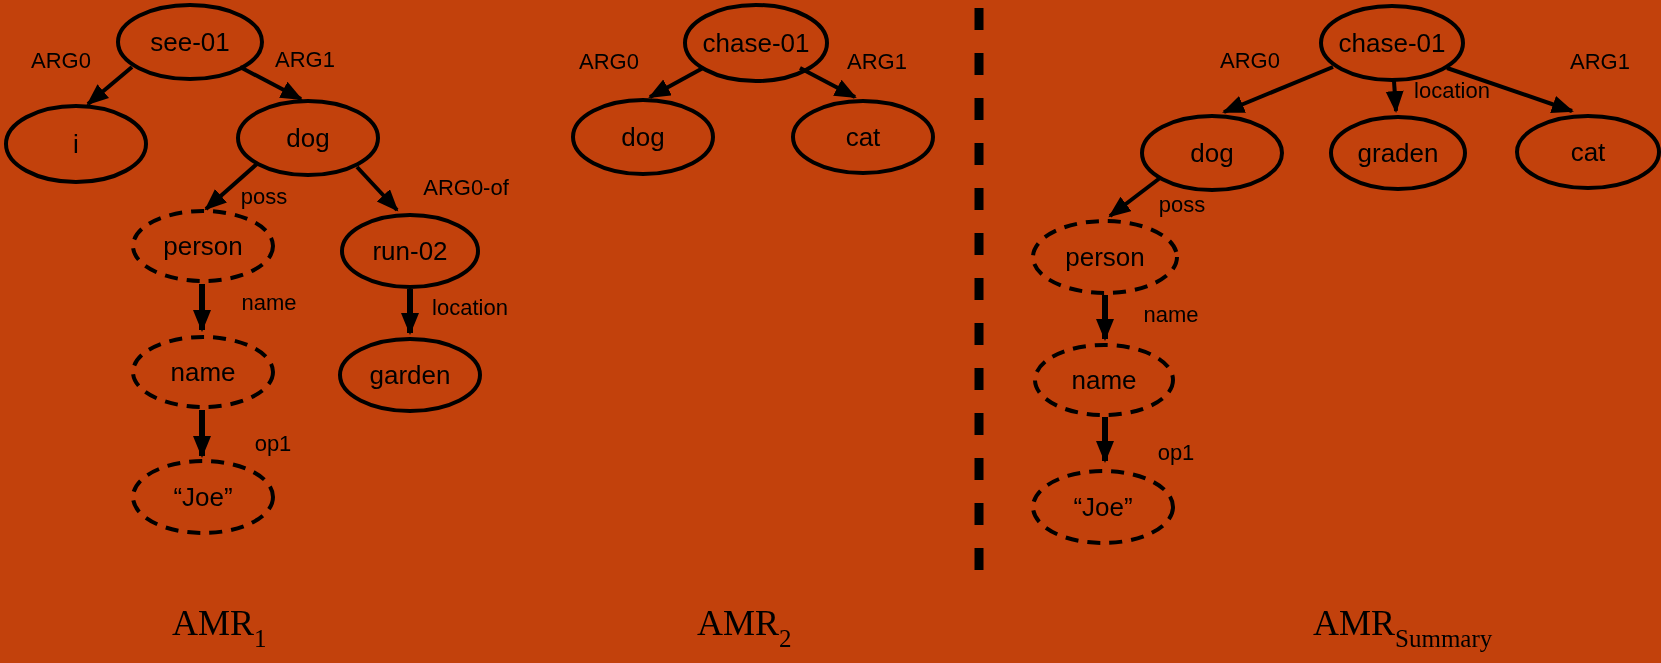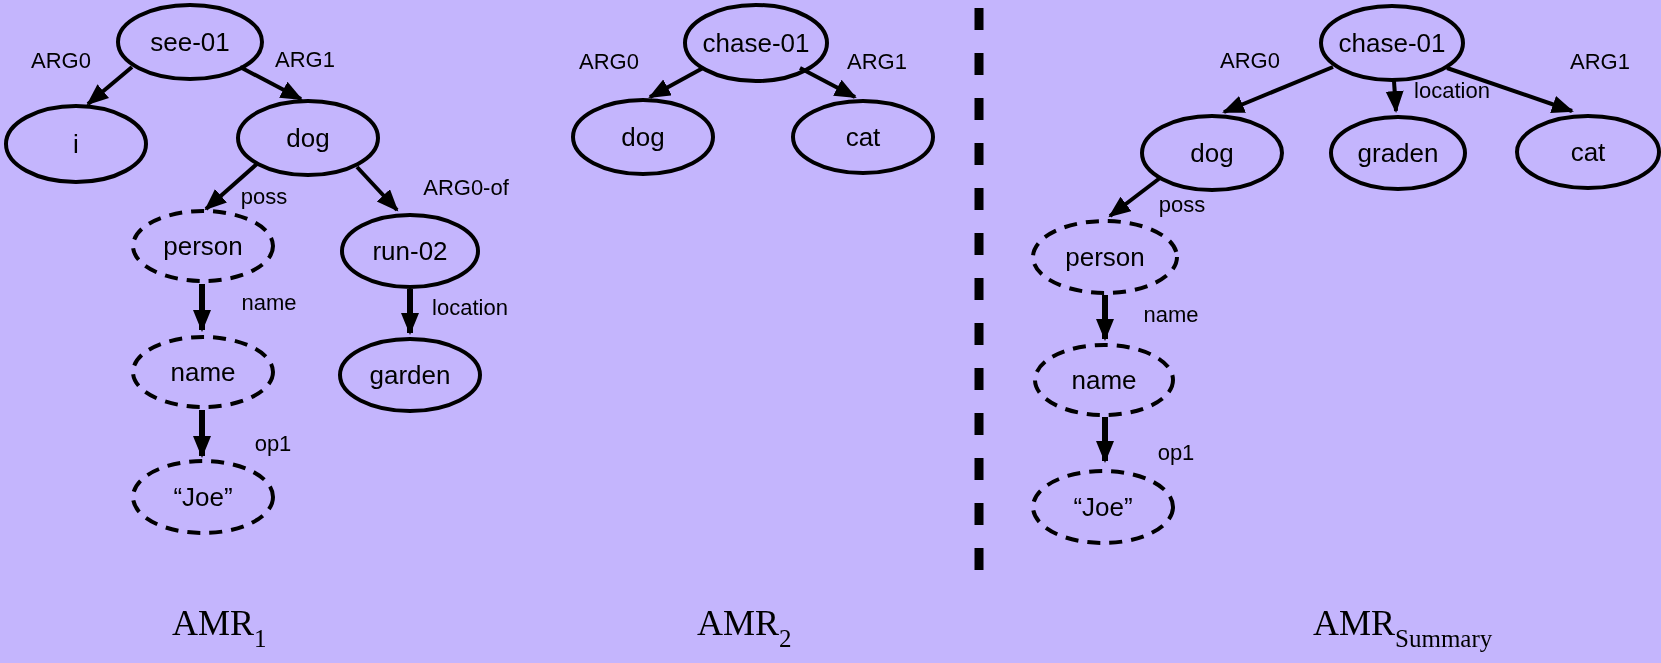--- a/index.html
+++ b/index.html
@@ -4,21 +4,21 @@
 <style>
   html, body {
     margin: 0;
     padding: 0;
     background: #ffffff;
   }
   .figure-wrap {
     position: relative;
     width: 1661px;
     height: 663px;
-    background: #c4b5fd;
+    background: #c2410c;
     overflow: hidden;
   }
   svg { display: block; }
   .node-ellipse {
     fill: none;
     stroke: #000000;
     stroke-width: 4px;
   }
   .node-ellipse.dashed {
     stroke-dasharray: 13 9;

